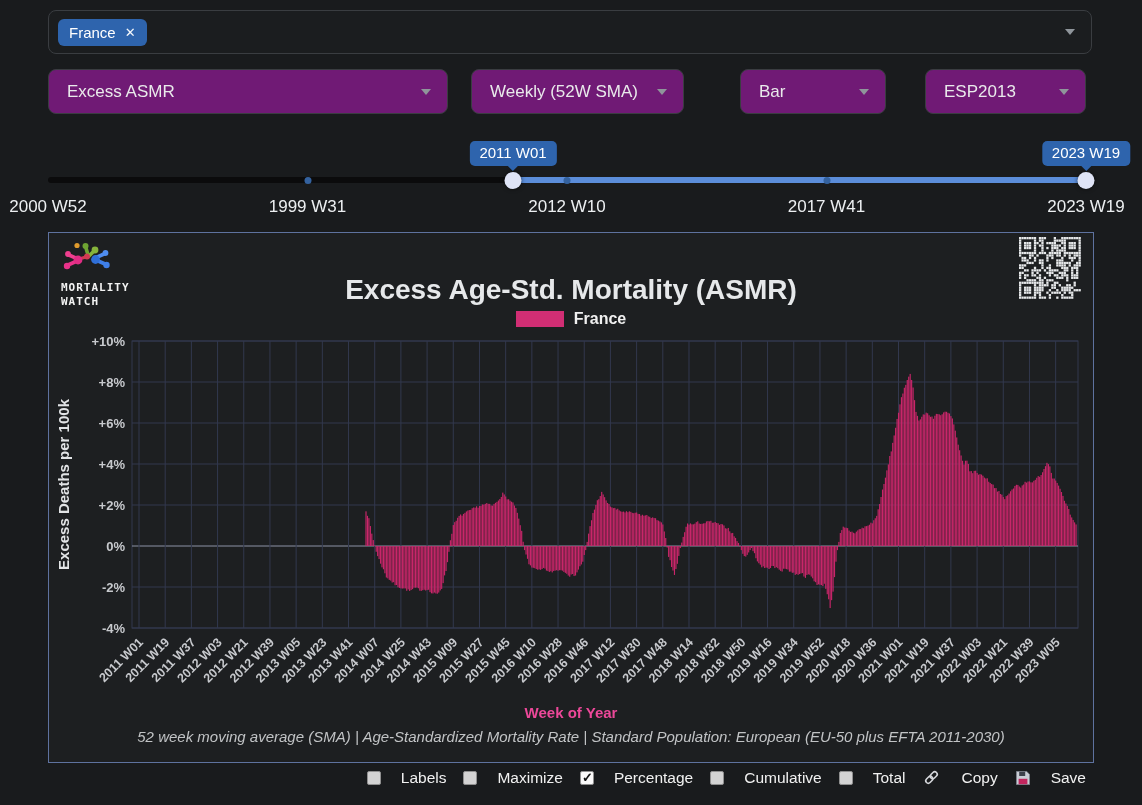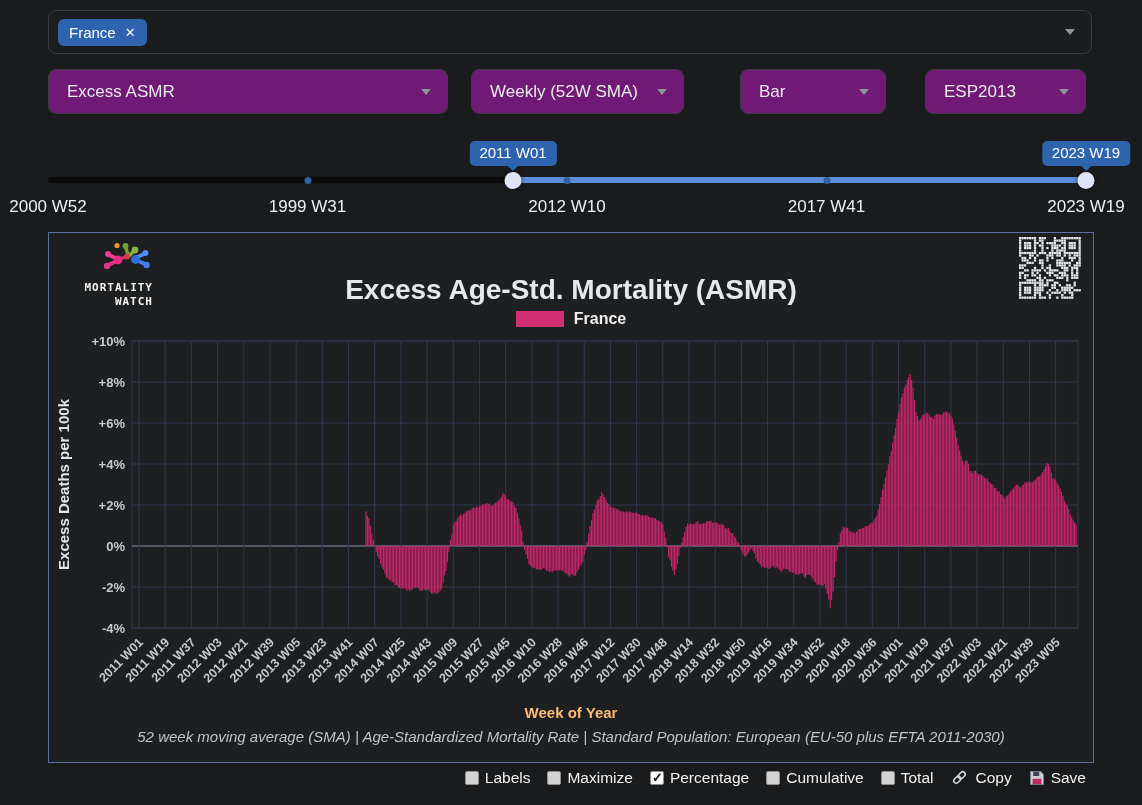--- a/index.html
+++ b/index.html
@@ -20,34 +20,34 @@
   .track{position:absolute;left:0;top:17px;width:100%;height:6px;border-radius:3px;background:#0b0b0c;}
   .track-active{position:absolute;top:17px;height:6px;border-radius:3px;background:#5b8dd9;}
   .dot{position:absolute;top:16.5px;width:7px;height:7px;border-radius:50%;background:#34629f;transform:translateX(-50%);}
   .handle{position:absolute;top:11.5px;width:17px;height:17px;border-radius:50%;background:#dfe4f6;transform:translateX(-50%);box-shadow:0 0 4px rgba(0,0,0,.6);cursor:grab;}
   .tip{position:absolute;top:-31px;transform:translateX(-50%);background:#2e64ad;color:#fff;font-size:15px;padding:3px 10px 5px;border-radius:5px;white-space:nowrap;}
   .tip::after{content:"";position:absolute;left:50%;bottom:-5px;transform:translateX(-50%);border-left:6px solid transparent;border-right:6px solid transparent;border-top:6px solid #2e64ad;}
   .scale-label{position:absolute;top:37px;transform:translateX(-50%);font-size:17px;color:#eceff1;white-space:nowrap;}
 
   
   .panel{left:48px;top:232px;width:1044px;height:529px;background:#1d1f21;border:1px solid #5e729f;box-sizing:content-box;}
-  .brand{left:12px;top:8px;width:92px;text-align:right;}
+  .brand{left:12px;top:8px;width:92px;text-align:left;}
   .brand-name{font-family:"DejaVu Sans Mono",monospace;font-weight:bold;font-size:11px;letter-spacing:1px;color:#f3f3f3;line-height:1.3;margin-top:2px;}
   .chart-title{left:0;top:13px;width:100%;text-align:center;font-size:28px;font-weight:bold;color:#e6e8ea;margin-top:28px;}
   .qr{right:12px;top:4px;}
   .legend{left:0;top:77px;width:100%;display:flex;justify-content:center;align-items:center;gap:10px;}
   .legend-swatch{width:48px;height:16px;display:inline-block;}
   .legend-label{font-size:16px;font-weight:bold;color:#f0f0f0;}
   #chart-svg{position:absolute;left:0;top:100px;}
-  .xlabel{left:0;top:471px;width:100%;text-align:center;font-size:15px;font-weight:bold;color:#fdba74;}
+  .xlabel{left:0;top:471px;width:100%;text-align:center;font-size:15px;font-weight:bold;color:#ec4899;}
   .footnote{left:0;top:495px;width:100%;text-align:center;font-size:15px;font-style:italic;color:#c1c3c5;}
 
   
   .toolbar{position:absolute;top:768px;right:56px;display:flex;align-items:center;gap:17px;}
-  .tb-item{display:flex;align-items:center;gap:6px;font-size:15.5px;color:#f1f1f1;cursor:pointer;}
+  .tb-item{display:flex;align-items:center;gap:20px;font-size:15.5px;color:#f1f1f1;cursor:pointer;}
   .cb{width:14px;height:14px;background:#d3d3d3;border:1px solid #909090;border-radius:2px;position:relative;display:inline-block;box-sizing:border-box;}
   .cb.checked{background:#fafafa;}
   .cb.checked::after{content:"✓";position:absolute;left:1px;top:-2px;font-size:13px;font-weight:bold;color:#111;}
 </style>
 </head>
 <body>
 
 <div class="abs multiselect">
   <span class="tag">
     <span>France</span>

